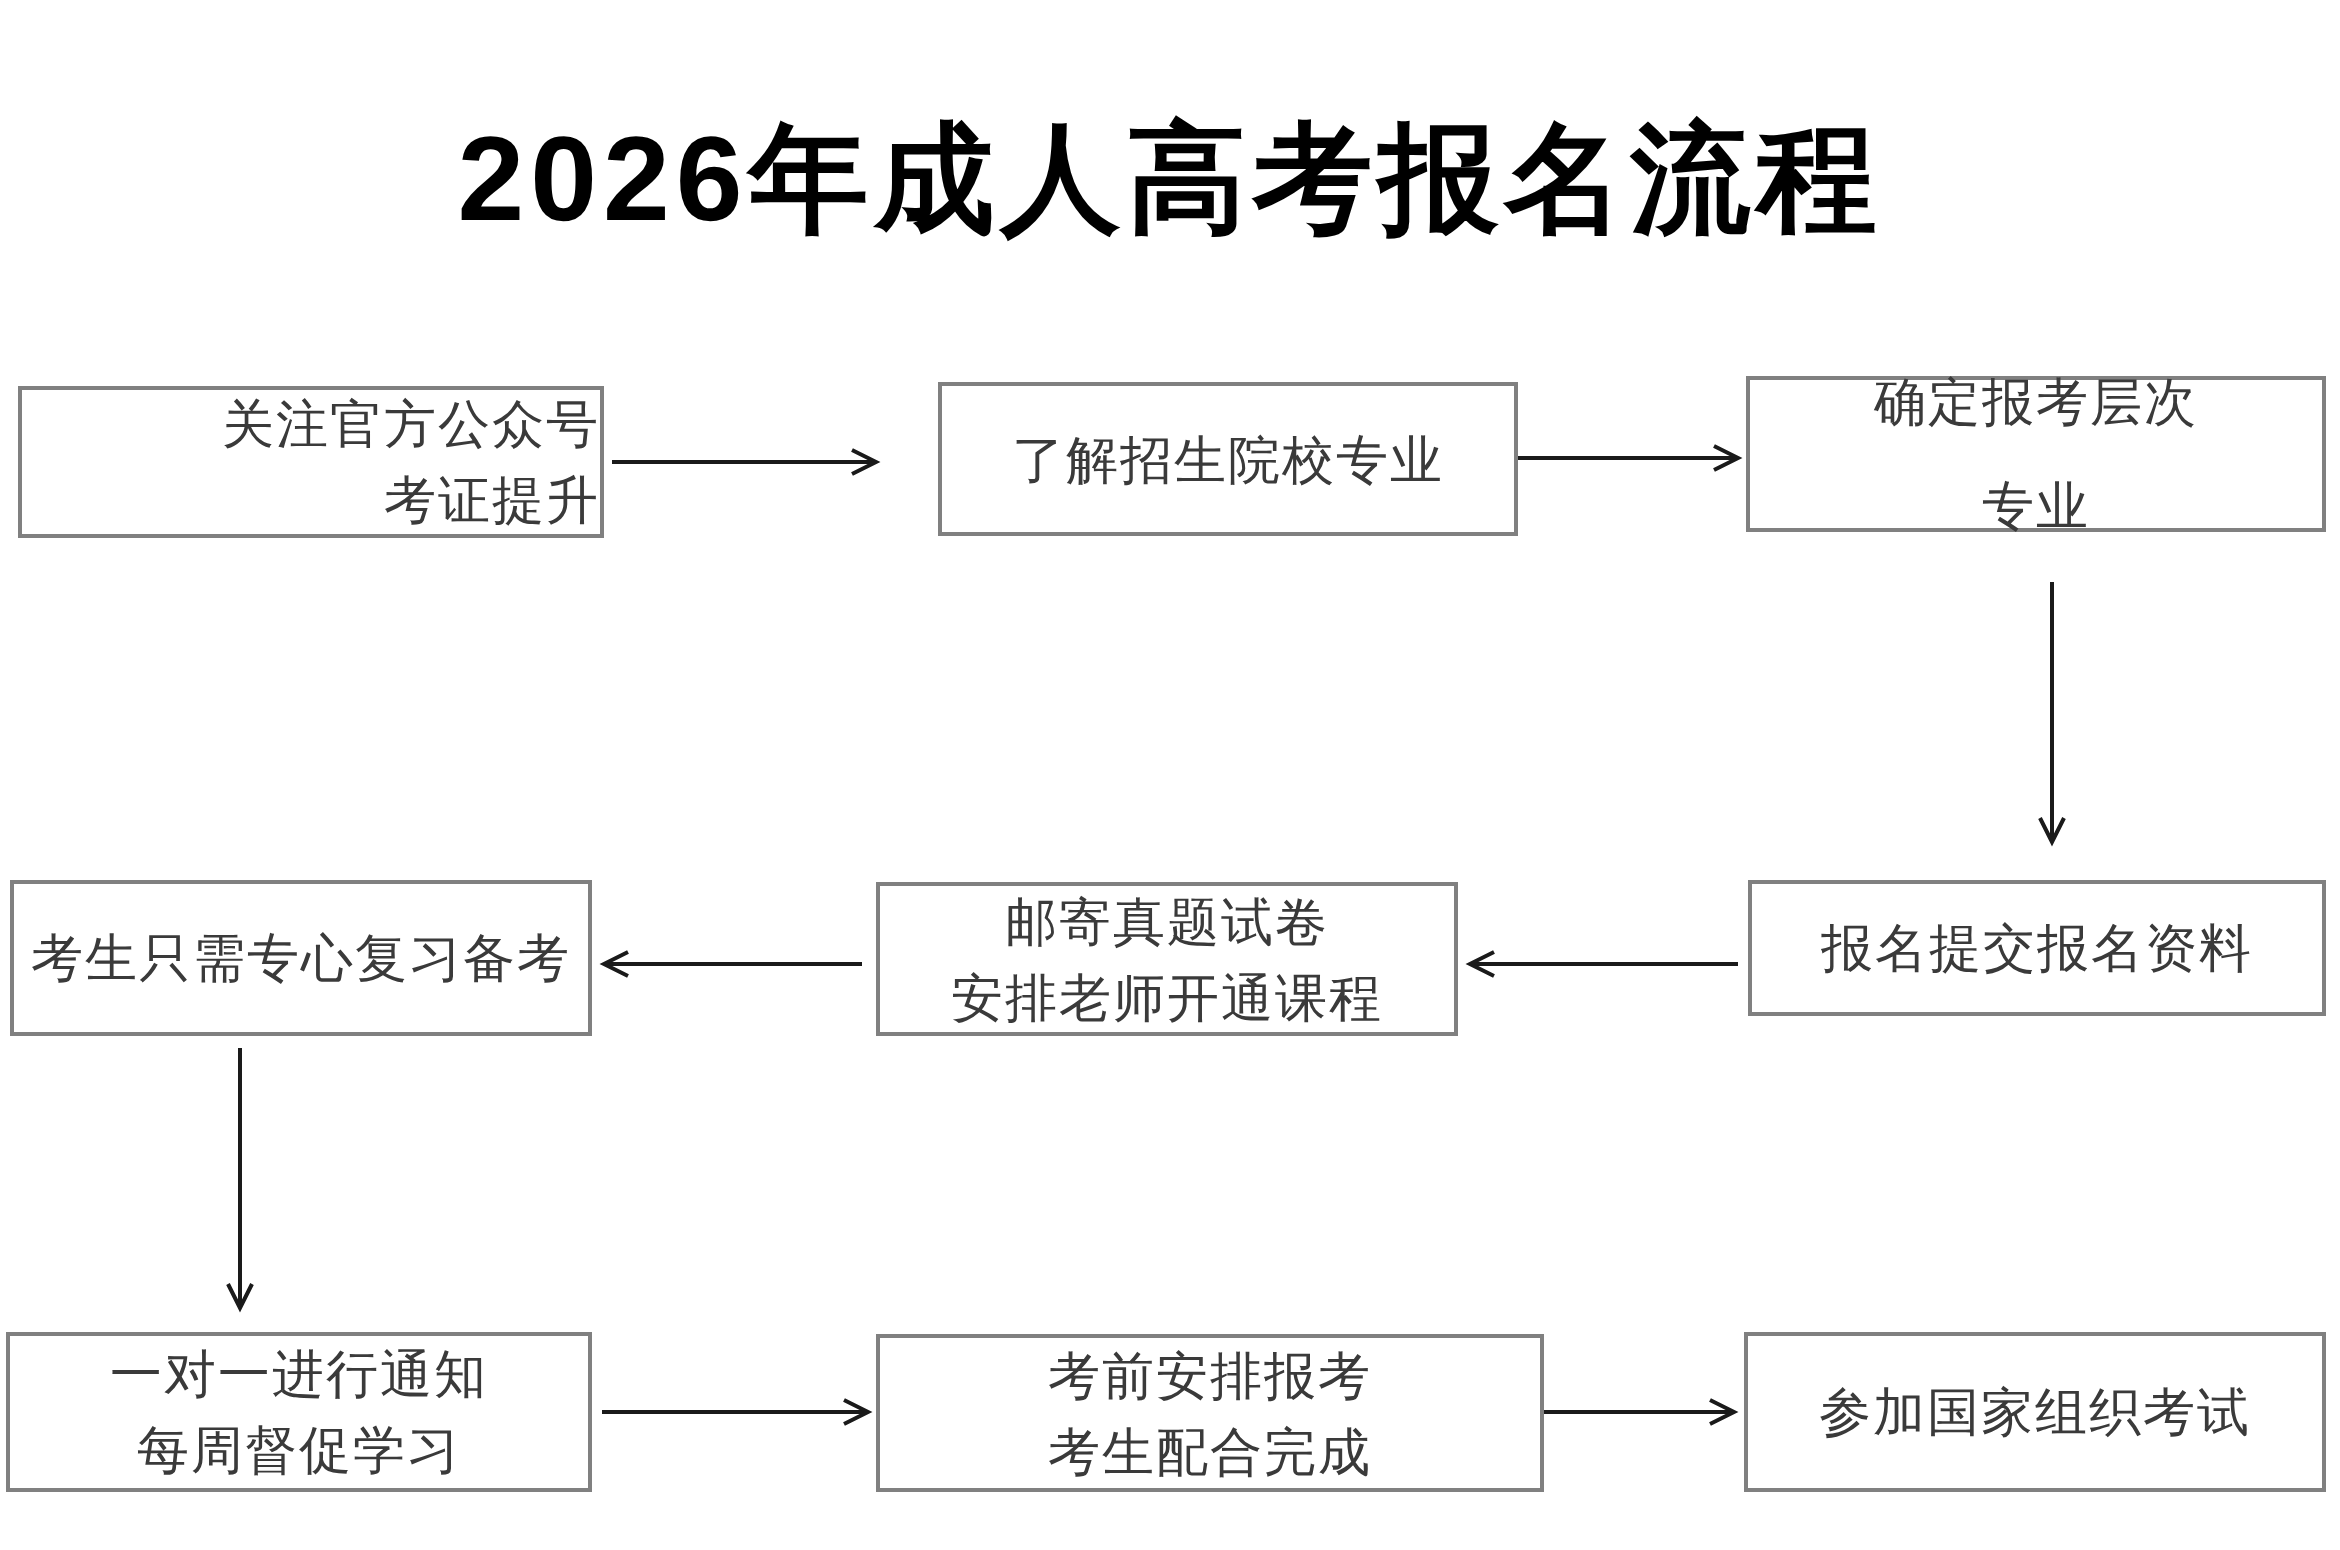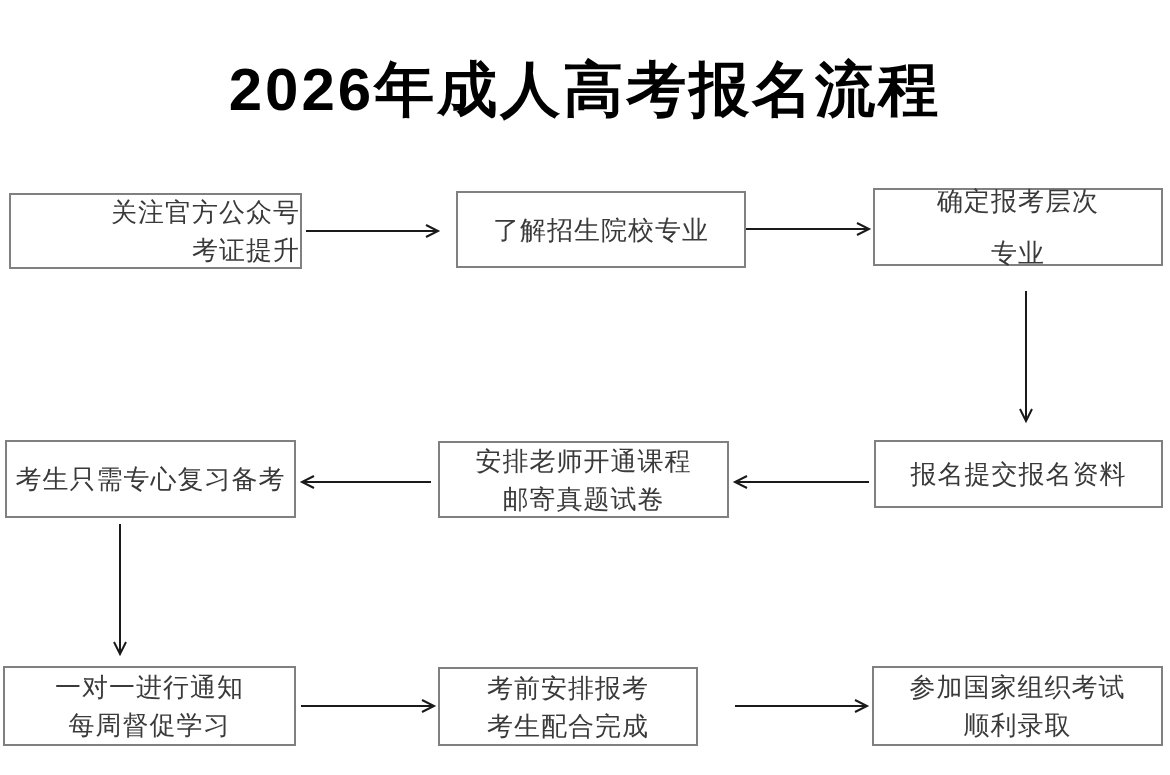--- a/index.html
+++ b/index.html
@@ -42,27 +42,27 @@
   .box .line{
     font-size:26px;
     line-height:38px;
     letter-spacing:1px;
     color:var(--box-text);
     text-align:center;
     white-space:nowrap;
   }
   
   .r1c1{left:9px;   top:193px; width:293px; height:76px;align-items:flex-end;}
-  .r1c2{left:456px; top:191px; width:290px; height:77px;justify-content:center;}
+  .r1c2{left:469px; top:191px; width:290px; height:77px;justify-content:center;}
   .r1c3{left:873px; top:188px; width:290px; height:78px;gap:14px;}
   .r2c1{left:5px;   top:440px; width:291px; height:78px;}
   .r2c2{left:438px; top:441px; width:291px; height:77px;}
   .r2c3{left:874px; top:440px; width:289px; height:68px;}
   .r3c1{left:3px;   top:666px; width:293px; height:80px;}
-  .r3c2{left:438px; top:667px; width:260px; height:79px;}
+  .r3c2{left:438px; top:667px; width:334px; height:79px;}
   .r3c3{left:872px; top:666px; width:291px; height:80px;align-items:center;}
   .arrows{
     position:absolute;
     left:0; top:0;
     width:1170px; height:775px;
     pointer-events:none;
   }
 </style>
 </head>
 <body>
@@ -96,32 +96,31 @@
 <div class="box r1c3">
   <div class="line">确定报考层次</div>
   <div class="line">专业</div>
 </div>
 
 <div class="box r2c3">
   <div class="line">报名提交报名资料</div>
   <div class="line"></div>
 </div>
 <div class="box r2c2">
+  <div class="line">邮寄真题试卷</div>
   <div class="line">安排老师开通课程</div>
-  <div class="line">邮寄真题试卷</div>
 </div>
 <div class="box r2c1">
   <div class="line">考生只需专心复习备考</div>
   <div class="line"></div>
 </div>
 
 <div class="box r3c1">
   <div class="line">一对一进行通知</div>
   <div class="line">每周督促学习</div>
 </div>
 <div class="box r3c2">
   <div class="line">考前安排报考</div>
   <div class="line">考生配合完成</div>
 </div>
 <div class="box r3c3">
   <div class="line">参加国家组织考试</div>
-  <div class="line">顺利录取</div>
 </div>
 
 </body></html>

